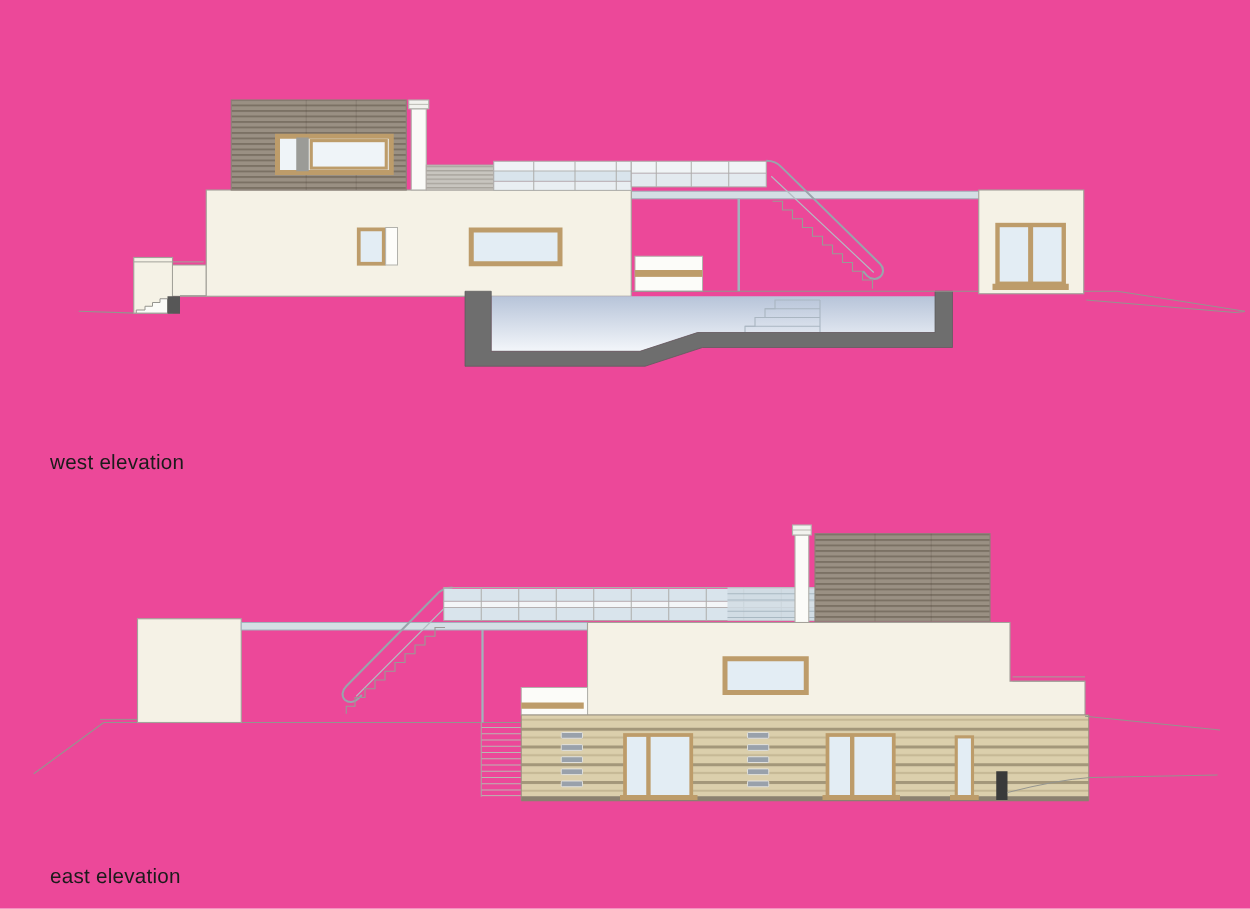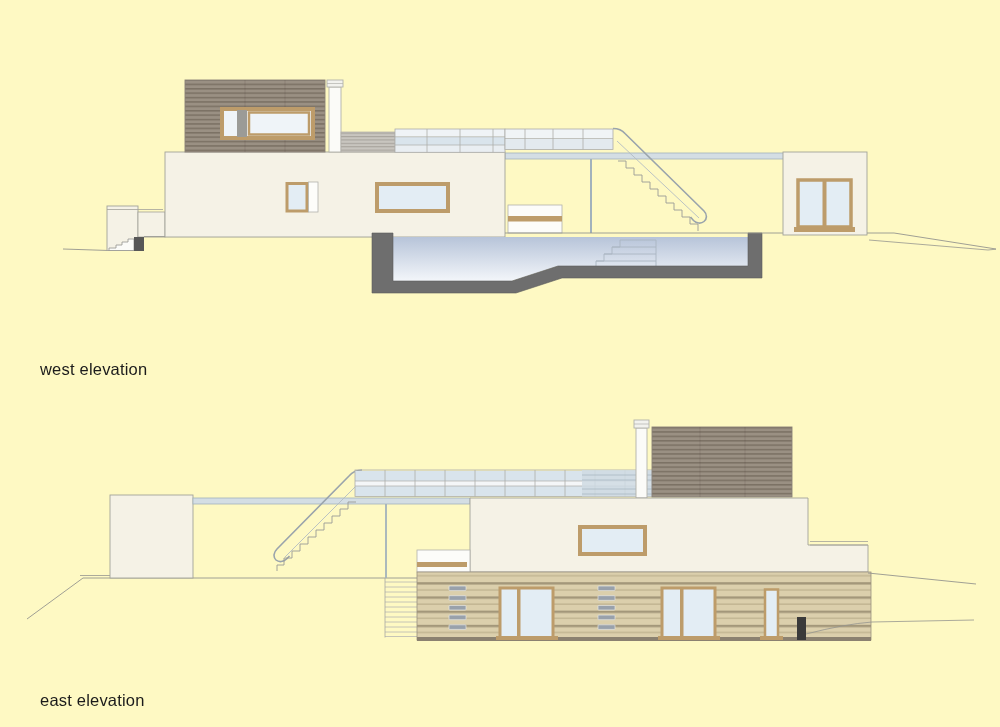--- a/index.html
+++ b/index.html
@@ -1,19 +1,19 @@
 <!DOCTYPE html>
 <html style="--wall-cream: #f5f2e6; --wall-outline: #a3a29a; --wood-dark-base: #9a9083; --wood-dark-stripe: #7b7164; --wood-light-base: #dbcfac; --wood-light-stripe: #a3977a; --wood-light-mid: #c3b693; --frame-tan: #bd9c6a; --glass-blue: #e3edf4; --glass-pale: #eff4f8; --slab-fill: #d4dee4; --slab-edge: #a2b2bc; --railing-blue: #d9e4ec; --railing-pale: #eff3f6; --louver-base: #c8c5bf; --louver-stripe: #a8a49d; --mullion-grey: #9b9b97; --pool-wall: #6e6e6e; --block-grey: #575757; --water-top: #b7c4d9; --water-bottom: #f3f6fa; --line-grey: #95958f; --outline-soft: #b2b2ac; --step-line: #aab6c2; --vent-grey: #99a1ab; --dark-element: #3a3a3a; --chimney-fill: #fbfbf8; --label-text: #1b1b1b;"><head>
 <meta charset="utf-8">
 <style>
   html,body{margin:0;padding:0;background:#ffffff;}
   .canvas{
     position:relative;
     width:1000px;height:727px;
-    background:#fef9c3;
+    background:#ec4899;
     font-family:"Liberation Sans", sans-serif;
     overflow:hidden;
   }
   svg{position:absolute;left:0;top:0;}
   .elev-label{
     font-family:"Liberation Sans", sans-serif;
     font-size:16.5px;
     letter-spacing:0.2px;
     fill:var(--label-text,#1b1b1b);
   }

